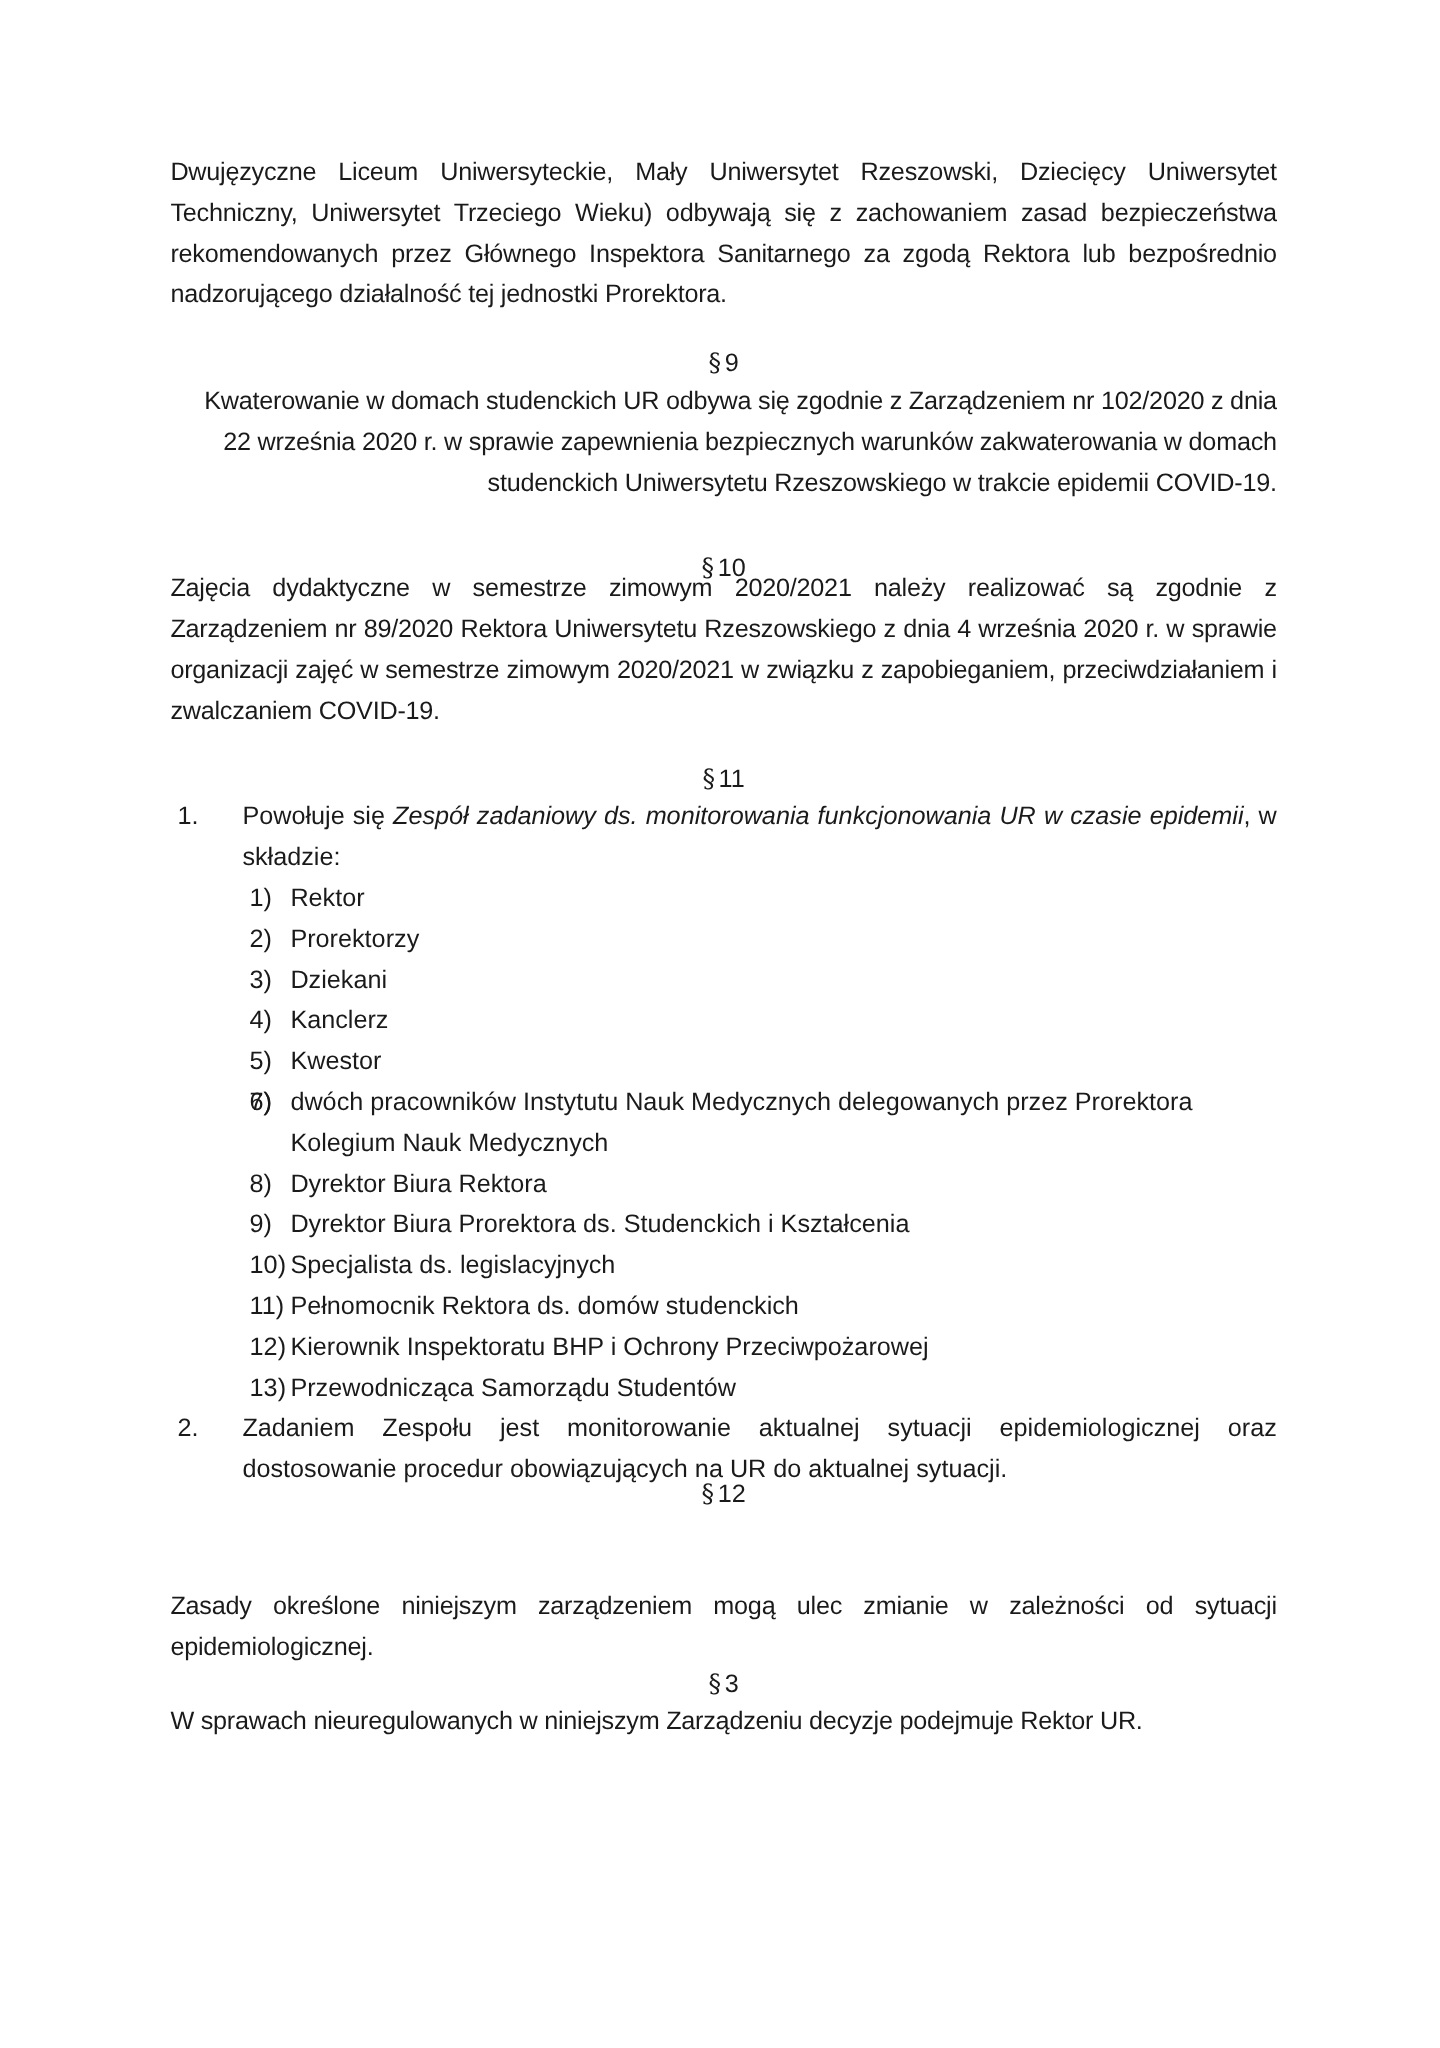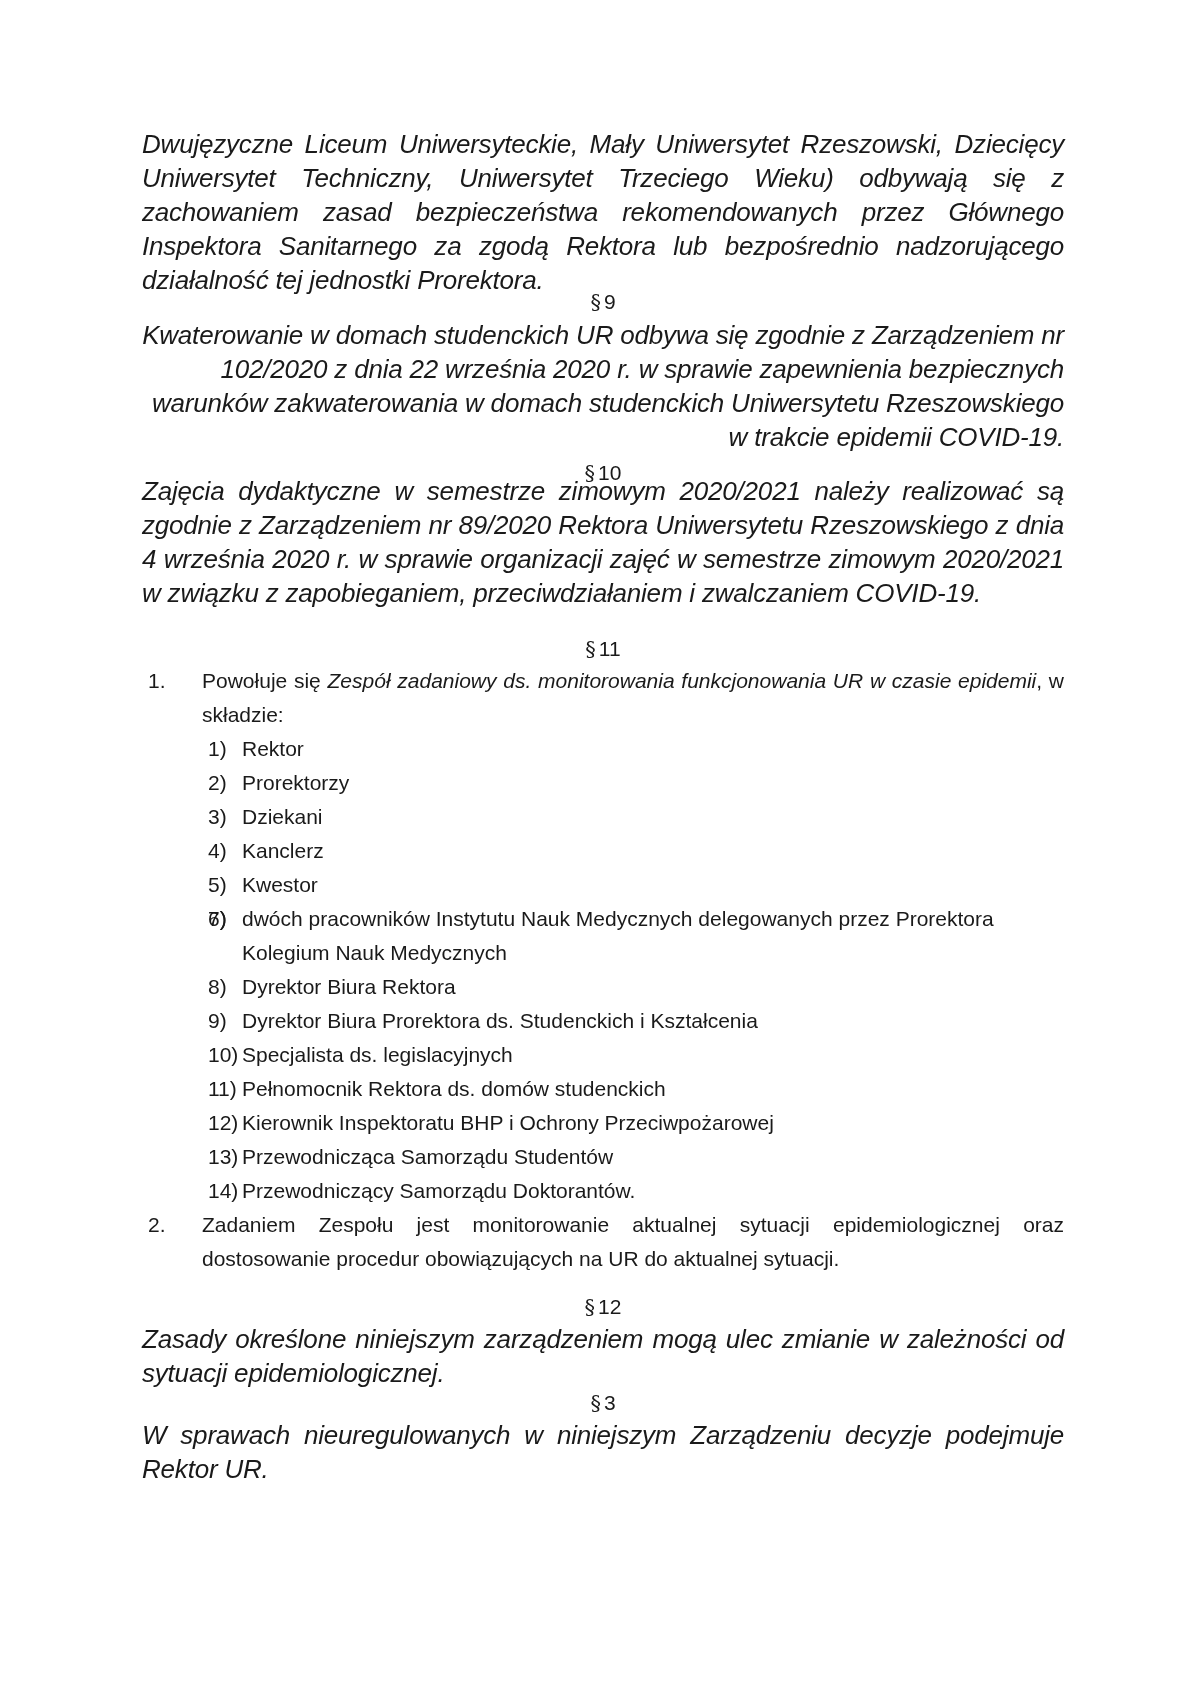--- a/index.html
+++ b/index.html
@@ -15,26 +15,25 @@
       font-family: "Liberation Sans", "DejaVu Sans", sans-serif;
       color: #1a1a1a;
     }
     .page {
       position: absolute;
       left: 142px;
       top: 0;
       width: 922px;
     }
     .para {
-      font-size: 26px;
+      font-size: 21px;
       line-height: 34px;
       text-align: justify;
       margin: 0;
       letter-spacing: -0.2px;
-      font-style: italic;
     }
     .sect {
       font-size: 21px;
       line-height: 34px;
       text-align: center;
       margin: 0;
     }
     .sect .sym {
       font-family: "DejaVu Serif", serif;
       margin-right: 3px;
@@ -101,28 +100,27 @@
           <li><span class="num">4)</span><span>Kanclerz</span></li>
           <li><span class="num">5)</span><span>Kwestor</span></li>
           <li><span class="num">6)</span></li>
           <li><span class="num">7)</span><span>dwóch pracowników Instytutu Nauk Medycznych delegowanych przez Prorektora Kolegium Nauk Medycznych</span></li>
           <li><span class="num">8)</span><span>Dyrektor Biura Rektora</span></li>
           <li><span class="num">9)</span><span>Dyrektor Biura Prorektora ds. Studenckich i Kształcenia</span></li>
           <li><span class="num">10)</span><span>Specjalista ds. legislacyjnych</span></li>
           <li><span class="num">11)</span><span>Pełnomocnik Rektora ds. domów studenckich</span></li>
           <li><span class="num">12)</span><span>Kierownik Inspektoratu BHP i Ochrony Przeciwpożarowej</span></li>
           <li><span class="num">13)</span><span>Przewodnicząca Samorządu Studentów</span></li>
-          <li><span class="num">14)</span><span>Przewodniczący Samorządu Doktorantów.</span></li>
         </ol>
     </li>
     <li>
       <span class="num">2.</span>
       <span class="txt">Zadaniem Zespołu jest monitorowanie aktualnej sytuacji epidemiologicznej oraz dostosowanie procedur obowiązujących na UR do aktualnej sytuacji.</span>
     </li>
   </ol>
 
-  <p class="sect" style="position:absolute; top:1290px; width:922px;"><span class="sym">§</span><span>12</span></p>
+  <p class="sect" style="position:absolute; top:1228px; width:922px;"><span class="sym">§</span><span>12</span></p>
   <p class="para" style="position:absolute; top:1322px; width:922px;">Zasady określone niniejszym zarządzeniem mogą ulec zmianie w zależności od sytuacji epidemiologicznej.</p>
 
   <p class="sect" style="position:absolute; top:1386px; width:922px;"><span class="sym">§</span><span>3</span></p>
   <p class="para" style="position:absolute; top:1418px; width:922px;">W sprawach nieuregulowanych w niniejszym Zarządzeniu decyzje podejmuje Rektor UR.</p>
 
 </div>
 
 </body></html>

